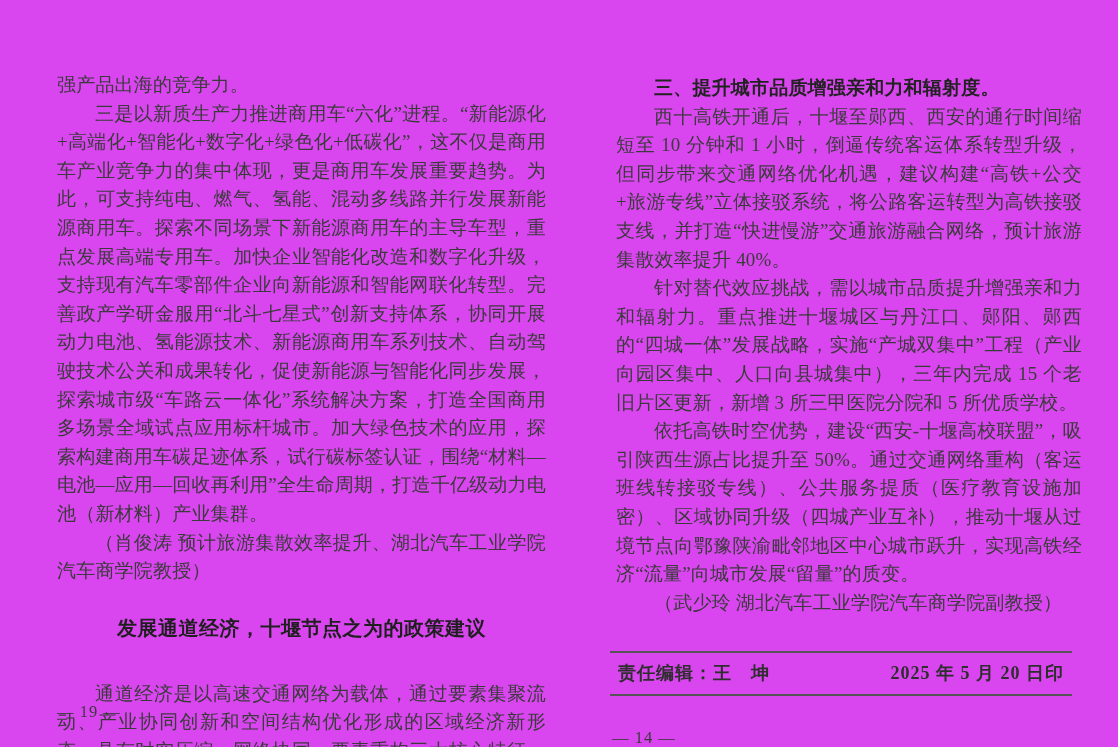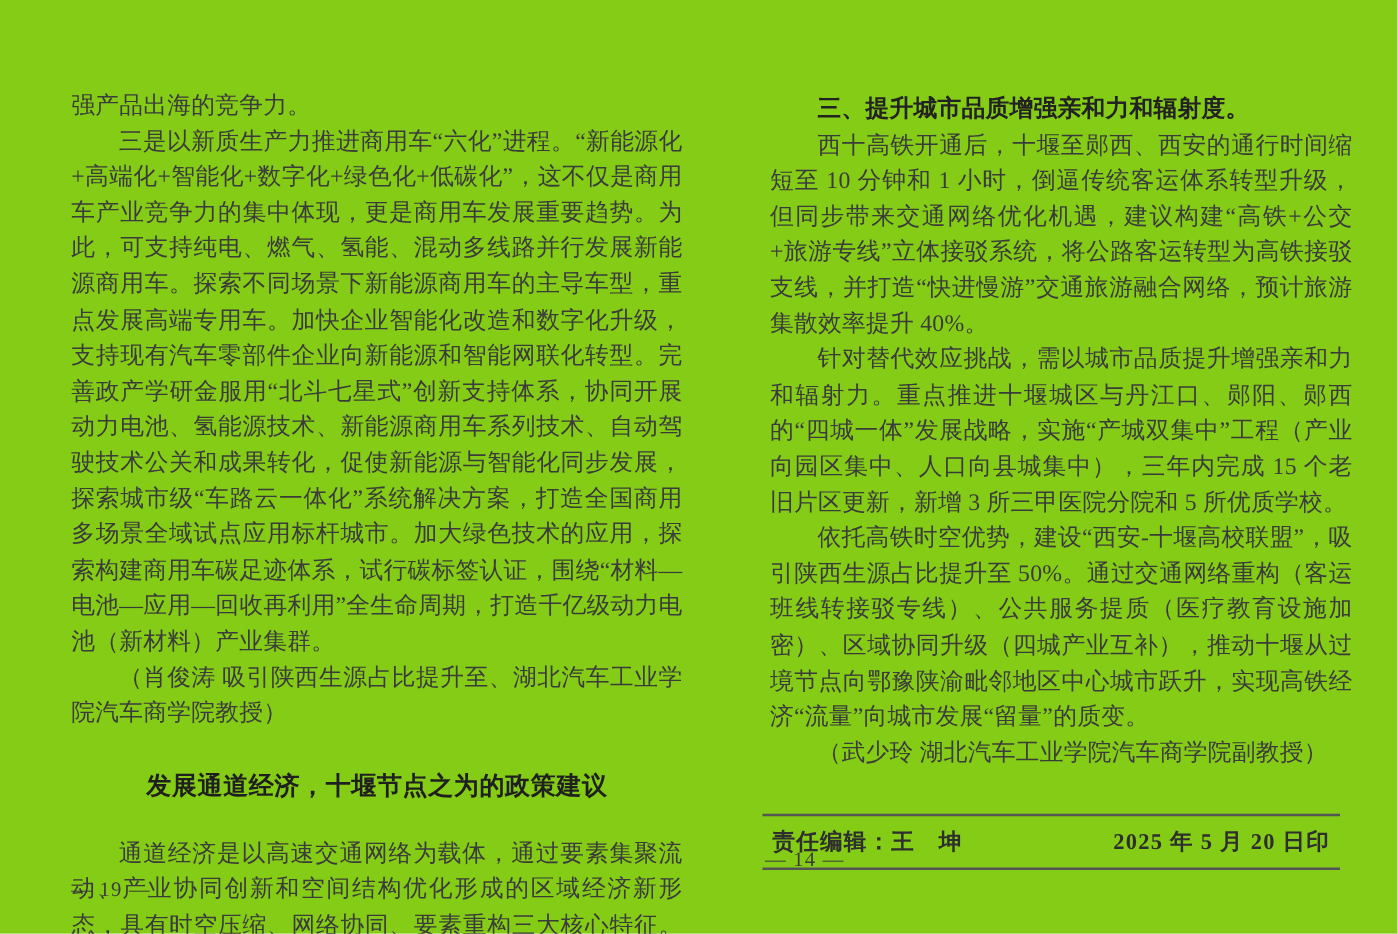--- a/index.html
+++ b/index.html
@@ -8,21 +8,21 @@
     width: 1118px;
     height: 747px;
     background: #fbfbf9;
     overflow: hidden;
     font-family: "Liberation Serif", "DejaVu Serif", serif;
   }
   .canvas {
     position: relative;
     width: 1118px;
     height: 747px;
-    background: #84cc16;
+    background: #d946ef;
   }
   .page {
     position: absolute;
   }
   .page-left {
     left: 57px;
     top: 71px;
     width: 489px;
   }
   .page-right {
@@ -43,21 +43,21 @@
   }
   .no-indent {
     text-indent: 0;
   }
   .bold-heading {
     font-weight: bold;
     color: #222222;
     margin-top: 22px;
   }
   .article-title {
-    margin: 29px 0 28px 0;
+    margin: 29px 0 38px 0;
     font-size: 20px;
     font-weight: bold;
     text-align: center;
     letter-spacing: 0.5px;
     color: #1f1f1f;
   }
   .colophon {
     position: absolute;
     left: -6px;
     right: 10px;
@@ -78,32 +78,32 @@
     font-size: 16.5px;
     color: #3b3b3b;
     letter-spacing: 1px;
   }
   .page-number-left {
     left: 57px;
     top: 702px;
   }
   .page-number-right {
     left: 612px;
-    top: 678px;
+    top: 728px;
   }
 </style>
 </head>
 <body>
 
 <div class="canvas">
 
   <div class="page page-left">
     <p class="body-text no-indent">强产品出海的竞争力。</p>
     <p class="body-text">三是以新质生产力推进商用车“六化”进程。“新能源化+高端化+智能化+数字化+绿色化+低碳化”，这不仅是商用车产业竞争力的集中体现，更是商用车发展重要趋势。为此，可支持纯电、燃气、氢能、混动多线路并行发展新能源商用车。探索不同场景下新能源商用车的主导车型，重点发展高端专用车。加快企业智能化改造和数字化升级，支持现有汽车零部件企业向新能源和智能网联化转型。完善政产学研金服用“北斗七星式”创新支持体系，协同开展动力电池、氢能源技术、新能源商用车系列技术、自动驾驶技术公关和成果转化，促使新能源与智能化同步发展，探索城市级“车路云一体化”系统解决方案，打造全国商用多场景全域试点应用标杆城市。加大绿色技术的应用，探索构建商用车碳足迹体系，试行碳标签认证，围绕“材料—电池—应用—回收再利用”全生命周期，打造千亿级动力电池（新材料）产业集群。</p>
-    <p class="body-text">（肖俊涛  吸引陕西生源占比提升至、湖北汽车工业学院汽车商学院教授）</p>
+    <p class="body-text">（肖俊涛  预计旅游集散效率提升、湖北汽车工业学院汽车商学院教授）</p>
     <h2 class="article-title">发展通道经济，十堰节点之为的政策建议</h2>
     <p class="body-text">通道经济是以高速交通网络为载体，通过要素集聚流动、产业协同创新和空间结构优化形成的区域经济新形态，具有时空压缩、网络协同、要素重构三大核心特征。西十高铁作为银川至武</p>
   </div>
 
   <div class="page page-right">
     <p class="body-text bold-heading">三、提升城市品质增强亲和力和辐射度。</p>
     <p class="body-text">西十高铁开通后，十堰至郧西、西安的通行时间缩短至 10 分钟和 1 小时，倒逼传统客运体系转型升级，但同步带来交通网络优化机遇，建议构建“高铁+公交+旅游专线”立体接驳系统，将公路客运转型为高铁接驳支线，并打造“快进慢游”交通旅游融合网络，预计旅游集散效率提升 40%。</p>
     <p class="body-text">针对替代效应挑战，需以城市品质提升增强亲和力和辐射力。重点推进十堰城区与丹江口、郧阳、郧西的“四城一体”发展战略，实施“产城双集中”工程（产业向园区集中、人口向县城集中），三年内完成 15 个老旧片区更新，新增 3 所三甲医院分院和 5 所优质学校。</p>
     <p class="body-text">依托高铁时空优势，建设“西安-十堰高校联盟”，吸引陕西生源占比提升至 50%。通过交通网络重构（客运班线转接驳专线）、公共服务提质（医疗教育设施加密）、区域协同升级（四城产业互补），推动十堰从过境节点向鄂豫陕渝毗邻地区中心城市跃升，实现高铁经济“流量”向城市发展“留量”的质变。</p>
     <p class="body-text">（武少玲  湖北汽车工业学院汽车商学院副教授）</p>

